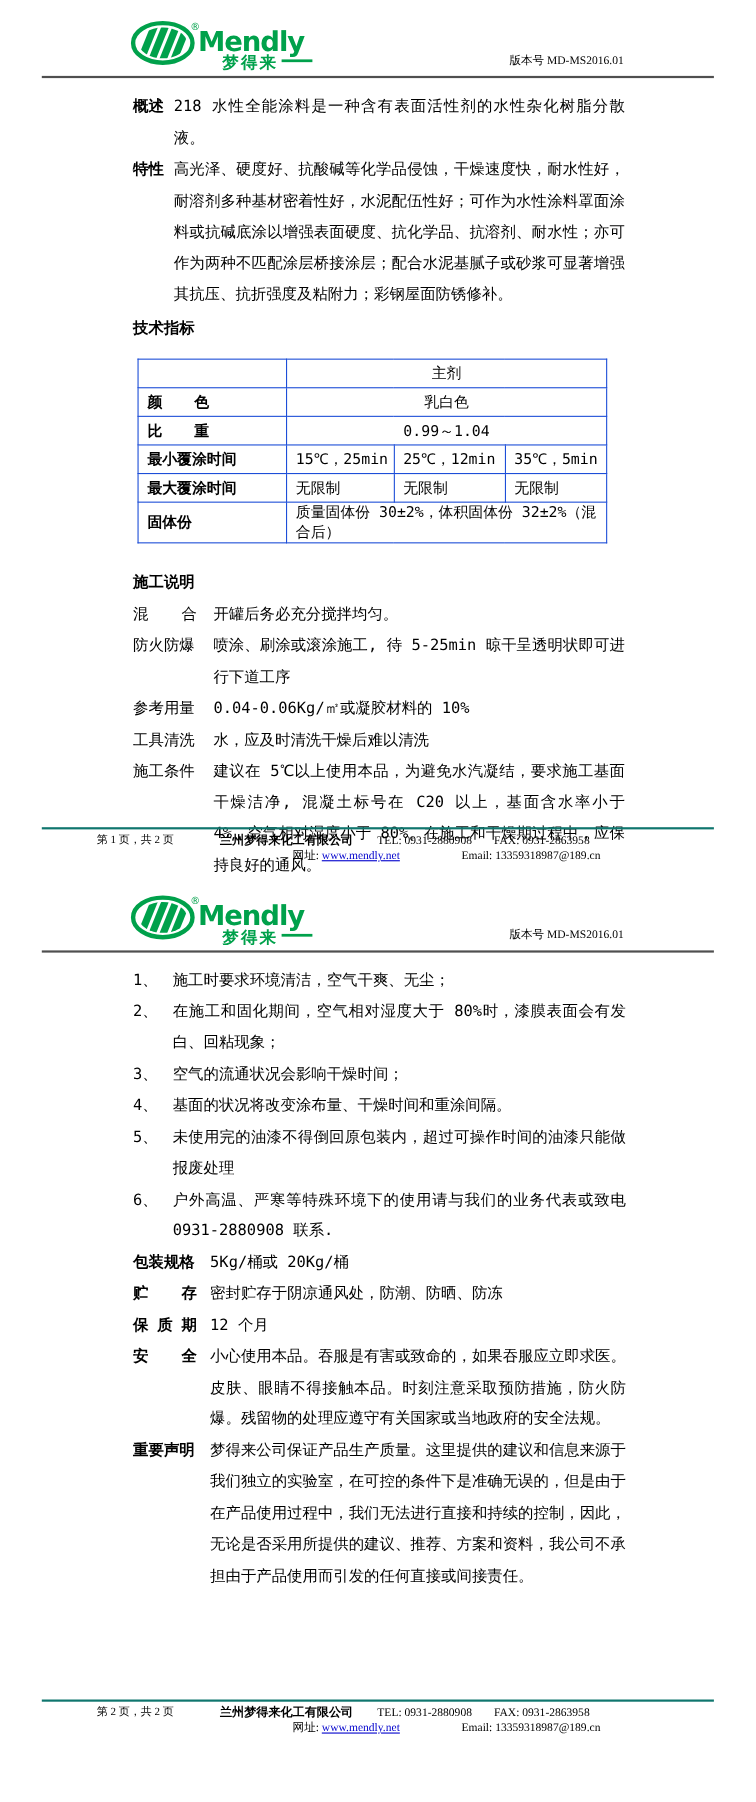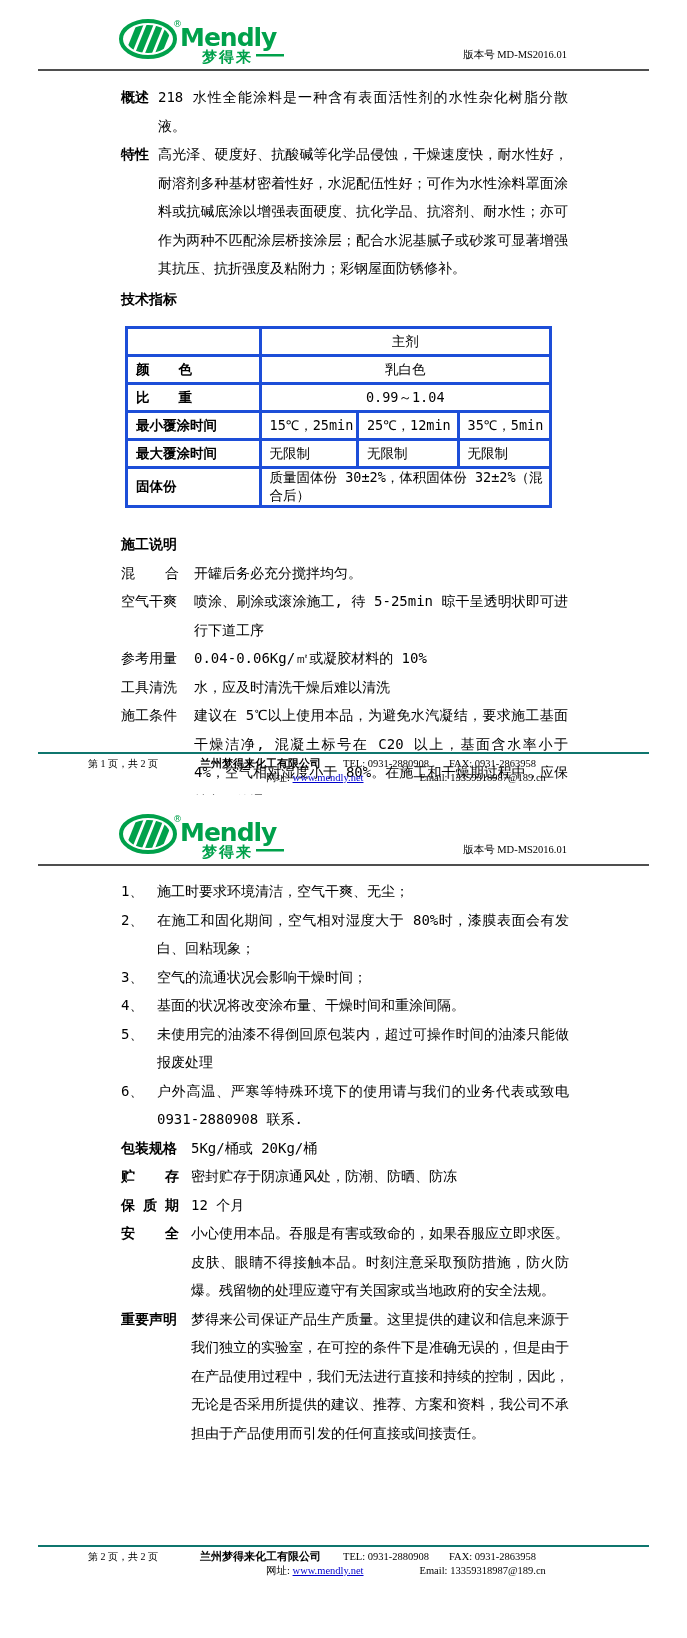--- a/index.html
+++ b/index.html
@@ -20,21 +20,21 @@
   .body1{margin:12px 0 0 121px;width:447px;font-size:14px;line-height:28.5px;}
   .body2{margin:11px 0 0 121px;width:448px;font-size:14px;line-height:28.5px;}
   .ct{font-family:"DejaVu Sans Mono",monospace;}
   .sec{display:flex;}
   .slbl{flex:0 0 30px;margin-right:7px;font-weight:bold;font-family:"DejaVu Sans",sans-serif;}
   .stxt{flex:1;text-align:justify;}
   .h2{font-weight:bold;font-family:"DejaVu Sans",sans-serif;}
 
   
   .ttable{margin:13px 0 0 4px;border-collapse:collapse;width:427px;font-size:13.5px;line-height:normal;}
-  .ttable td{border:3px solid #1d4ed8;height:25px;padding:0 2px 0 8px;}
+  .ttable td{border:1px solid #1d4ed8;height:25px;padding:0 2px 0 8px;}
   .ttable td.cc{text-align:center;padding:0;}
   .ttable td.c0{width:134px;font-weight:bold;font-family:"DejaVu Sans",sans-serif;}
   .ttable td.c1{width:93px;}
   .ttable td.c2{width:97px;}
   .ttable td.c3{width:87px;}
   .dA{display:inline-block;width:56px;text-align:justify;text-align-last:justify;}
 
   
   .crow{display:flex;}
   .clbl{flex:0 0 58px;margin-right:15px;font-weight:normal;font-family:"DejaVu Sans",sans-serif;}
@@ -141,21 +141,21 @@
     </tbody>
       </table>
 
     <div class="h2" style="margin-top:22px;">施工说明</div>
 
     <div class="crow">
       <span class="clbl dB">混合</span>
       <span class="ctxt">开罐后务必充分搅拌均匀。</span>
     </div>
     <div class="crow">
-      <span class="clbl">空气干爽</span>
+      <span class="clbl">防火防爆</span>
       <span class="ctxt">喷涂、刷涂或滚涂施工, 待 5-25min 晾干呈透明状即可进行下道工序</span>
     </div>
     <div class="crow">
       <span class="clbl">参考用量</span>
       <span class="ctxt">0.04-0.06Kg/㎡或凝胶材料的 10%</span>
     </div>
     <div class="crow">
       <span class="clbl">工具清洗</span>
       <span class="ctxt">水，应及时清洗干燥后难以清洗</span>
     </div>

